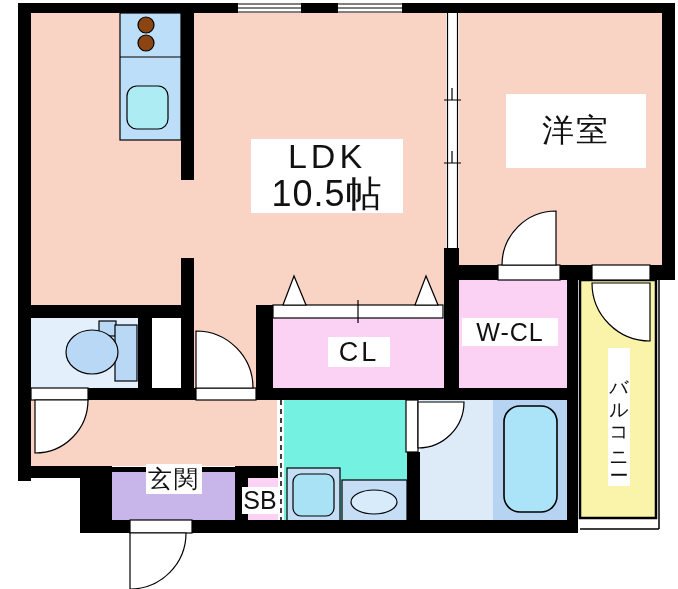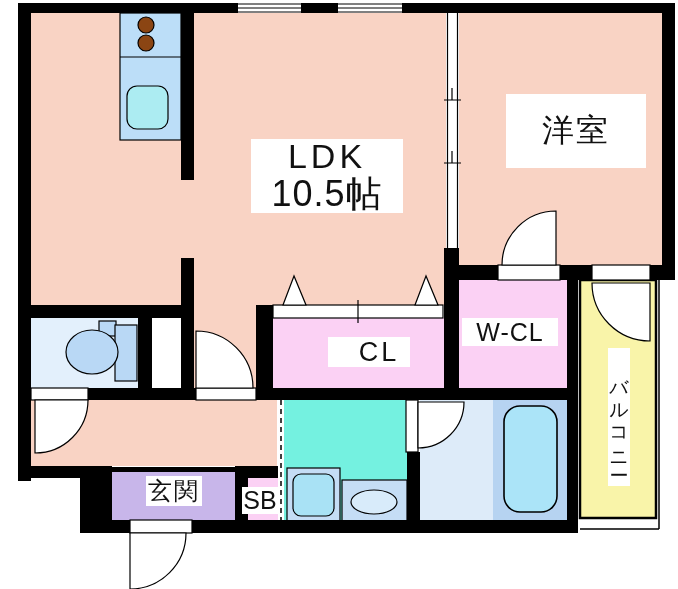--- a/index.html
+++ b/index.html
@@ -147,23 +147,23 @@
 
   <div class="lbl" id="label-ldk" style="left:251px;top:139px;width:152px;height:74px;">
     <span class="big">LDK</span>
     <span class="size">10.5帖</span>
   </div>
 
   <div class="lbl" id="label-yoshitsu" style="left:506px;top:94px;width:140px;height:74px;">
     <span class="big">洋室</span>
   </div>
 
-  <div class="lbl" id="label-cl" style="left:328px;top:337px;width:62px;height:30px;padding-left:20px;">CL</div>
+  <div class="lbl" id="label-cl" style="left:328px;top:337px;width:62px;height:30px;">CL</div>
 
   <div class="lbl" id="label-wcl" style="left:462px;top:318px;width:96px;height:28px;">W-CL</div>
 
-  <div class="lbl" id="label-genkan" style="left:146px;top:476px;width:56px;height:30px;">玄関</div>
+  <div class="lbl" id="label-genkan" style="left:146px;top:464px;width:56px;height:30px;">玄関</div>
 
   <div class="lbl" id="label-sb" style="left:242px;top:487px;width:36px;height:27px;">SB</div>
 
   <div class="lbl" id="label-balcony" style="left:608px;top:348px;height:130px;">バルコニー</div>
 
 </div>
 
 </body></html>

